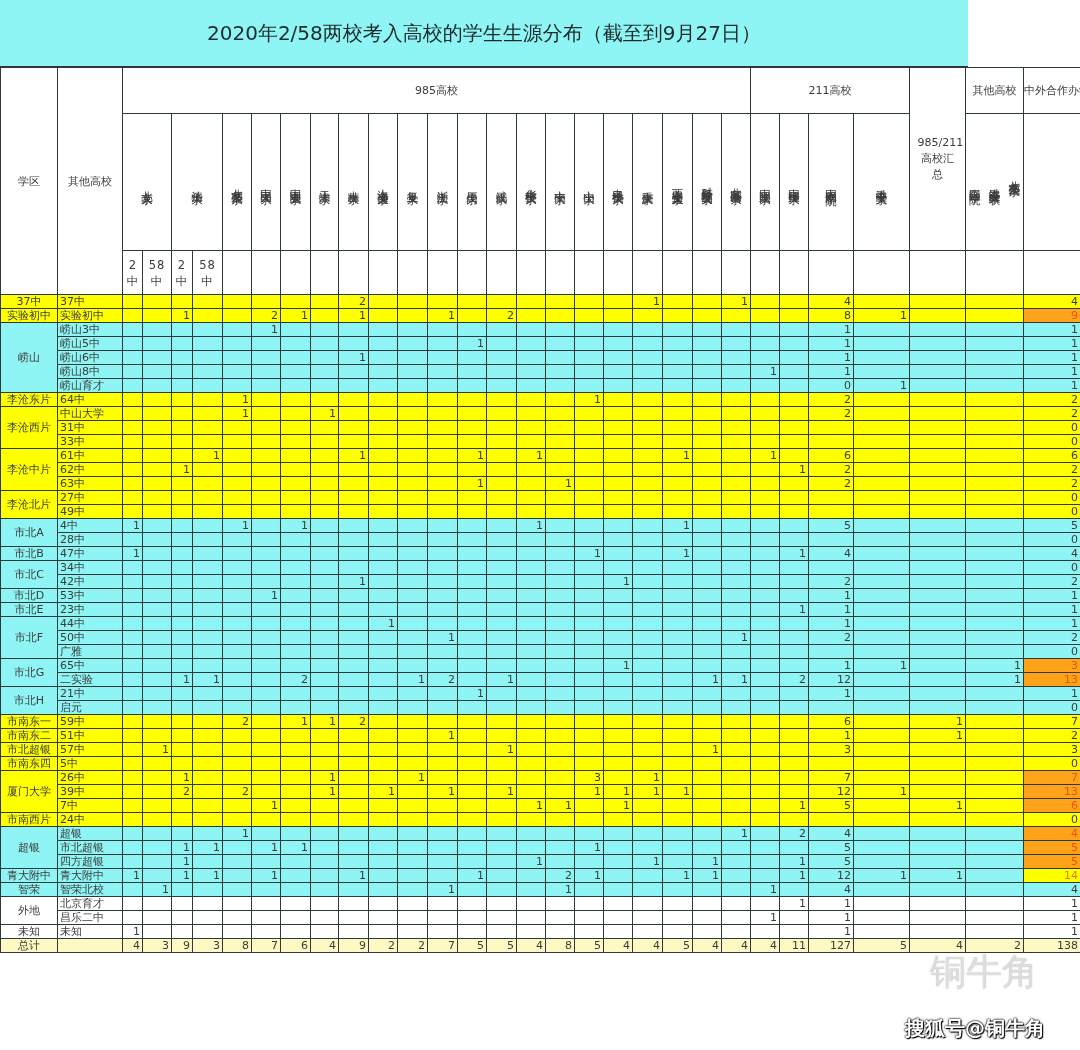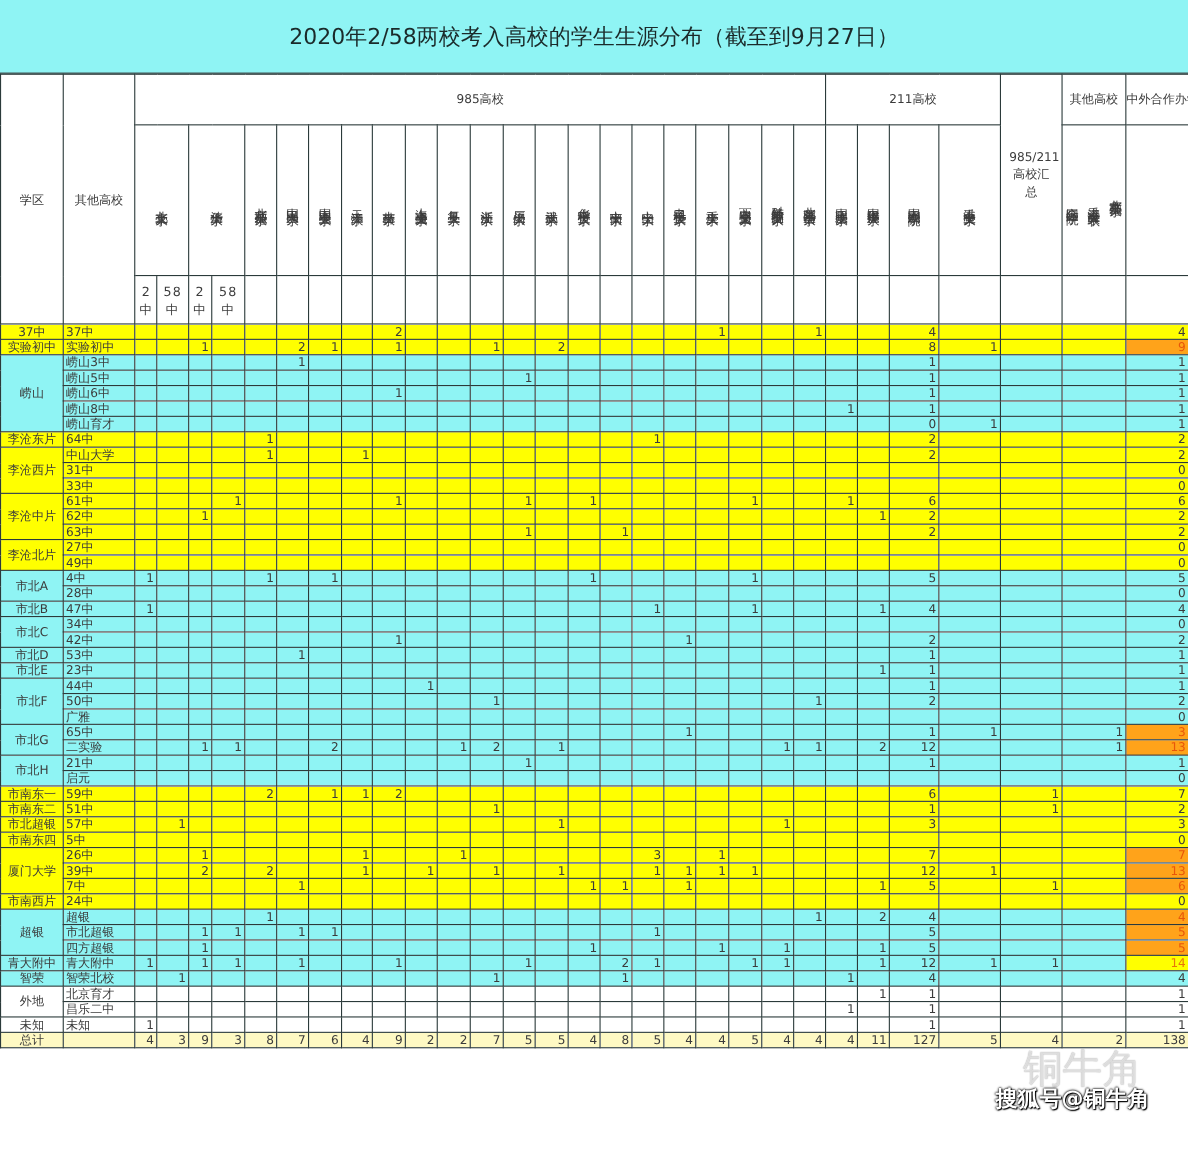--- a/index.html
+++ b/index.html
@@ -1,33 +1,33 @@
 <!DOCTYPE html>
 <html><head>
 <meta charset="utf-8">
 <style>
   html,body{margin:0;padding:0;background:#fff;}
   body{width:1080px;height:1050px;overflow:hidden;font-family:"DejaVu Sans","Liberation Sans",sans-serif;position:relative;}
-  .title{position:absolute;left:0;top:0;width:1080px;height:67px;background:#8ff4f4;border-bottom:1px solid #333;
+  .title{position:absolute;left:0;top:0;width:968px;height:67px;background:#8ff4f4;border-bottom:1px solid #333;
     display:flex;align-items:center;justify-content:center;font-size:20px;color:#1b2a2a;box-sizing:border-box;}
   table.grid{position:absolute;left:0;top:67px;border-collapse:collapse;table-layout:fixed;width:1080px;}
   table.grid td{border:1px solid #2b3a3a;padding:0;font-size:11px;color:#3b3b3b;overflow:hidden;white-space:nowrap;line-height:13px;height:14px;box-sizing:border-box;}
   .hdr td{background:#fff;color:#333;text-align:center;vertical-align:middle;}
   .vtext{writing-mode:vertical-rl;text-orientation:upright;margin:0 auto;font-size:11.5px;letter-spacing:1px;line-height:14px;display:inline-block;}
   .vtext2{display:flex;flex-direction:row-reverse;justify-content:center;gap:2px;}
   .num{text-align:right;padding-right:2px !important;}
   .district{text-align:center;}
   .school{text-align:left;padding-left:2px !important;}
   .r-yellow td{background:#ffff00;color:#6b5a00;}
   .r-cyan td{background:#8ff4f4;color:#2a4a4a;}
   .r-white td{background:#fff;color:#444;}
   .r-total td{background:#fef9c3;color:#6b4a00;}
   td.total-orange{background:#ffa31a !important;color:#e8560a !important;}
   td.total-yellow{background:#ffff00 !important;color:#e8760a !important;}
-  .watermark{position:absolute;left:905px;top:985px;font-size:20px;font-weight:bold;color:#fff;
+  .watermark{position:absolute;left:905px;top:1015px;font-size:20px;font-weight:bold;color:#fff;
     text-shadow:0 0 2px #000,0 0 2px #000,1px 1px 1px #000;}
   .watermark2{position:absolute;left:925px;top:990px;width:150px;height:40px;font-size:36px;color:rgba(255,255,255,0.7);
     text-shadow:0 0 1px #888;top:948px;left:930px;}
 </style>
 </head>
 <body>
 
 <div class="title">2020年2/58两校考入高校的学生生源分布（截至到9月27日）</div>
 
 <table class="grid">

